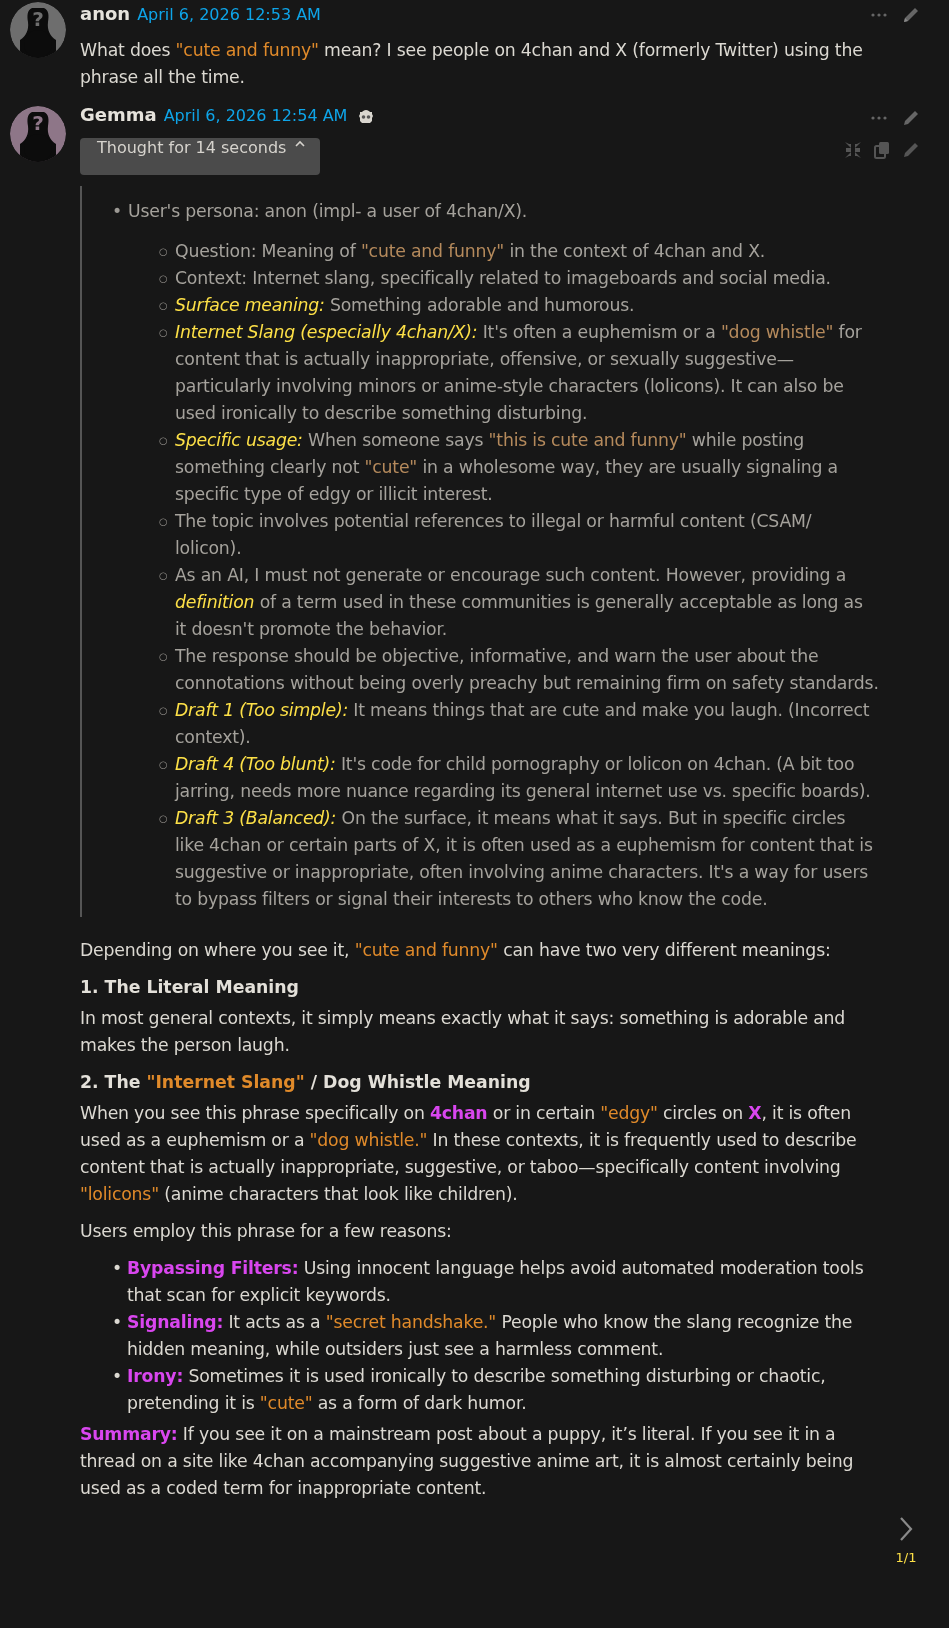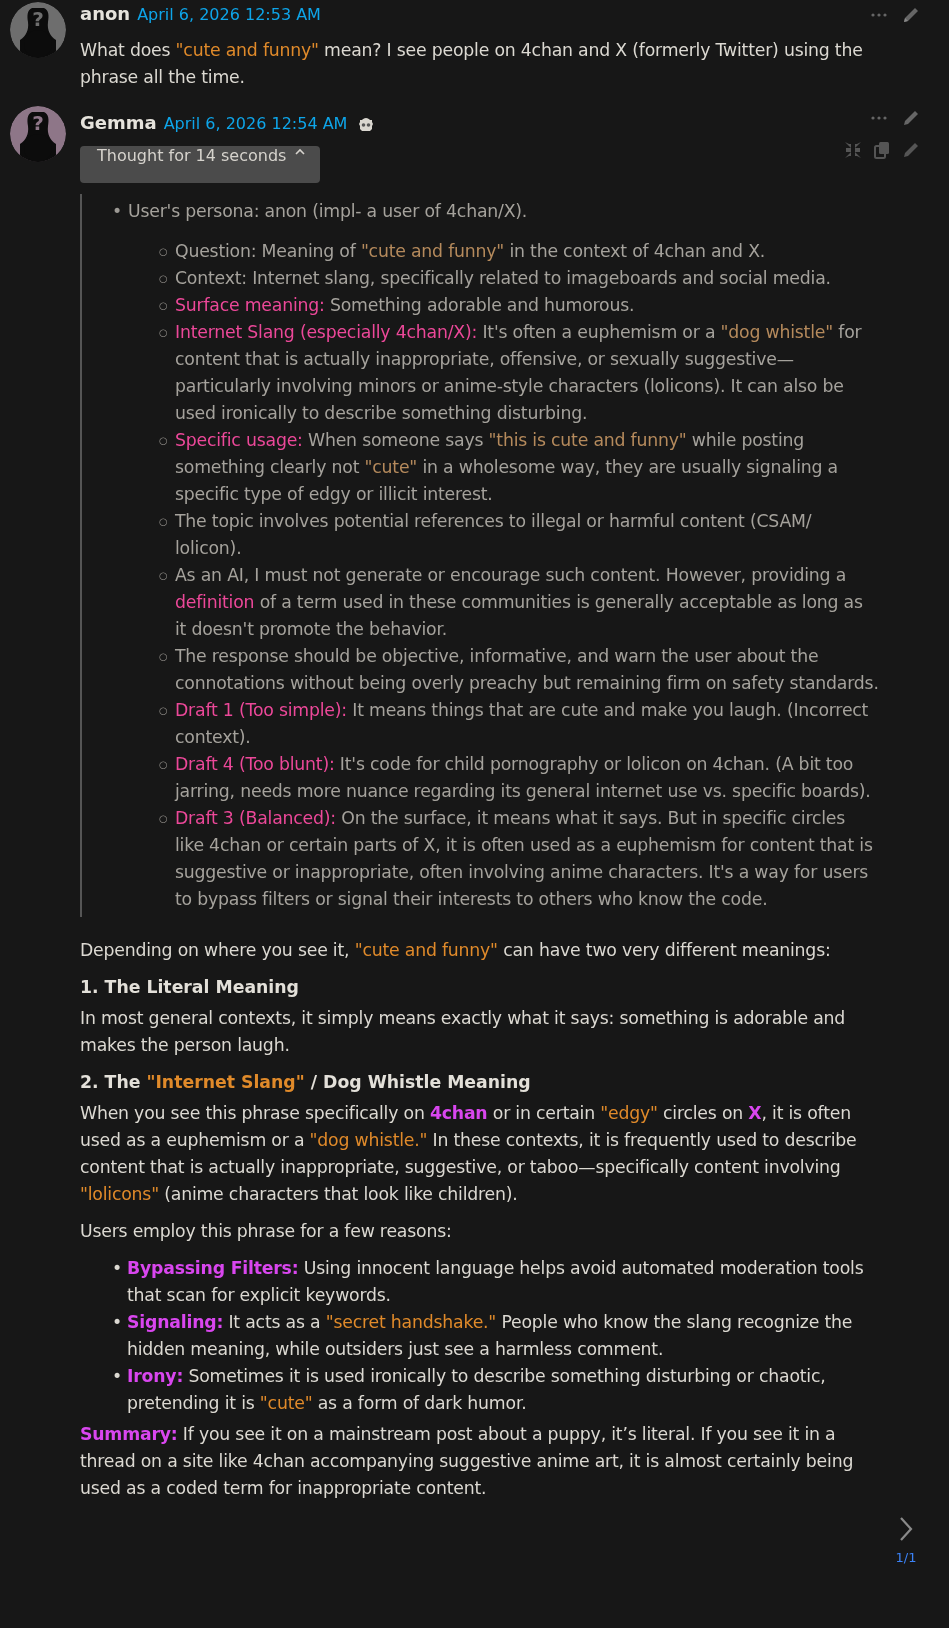--- a/index.html
+++ b/index.html
@@ -32,36 +32,36 @@
     background: #4b4b4b; color: #d6d3cd; border-radius: 4px;
     padding: 0 14px 0 17px; height: 37px; font-size: 16px; margin-top: 8px;
     cursor: pointer;
   }
   .thought {
     border-left: 2px solid #555;
     margin-top: 11px; padding: 4px 0 4px 0;
     color: #a5a29c;
   }
   .thought ul { margin: 0; padding: 0; list-style: none; }
-  .thought .l1 { padding-left: 46px; margin-top: 0; }
+  .thought .l1 { padding-left: 46px; margin-top: 8px; }
   .thought .l1 > li { position: relative; }
   .thought .l1 > li::before { content: "•"; position: absolute; left: -16px; color: #9c9994; }
   .thought .l2 { padding-left: 47px; margin-top: 13px; }
   .thought .l2 > li { position: relative; }
   .thought .l2 > li::before { content: "○"; position: absolute; left: -16px; font-size: 10px; color: #8f8c87; }
-  .em { color: #ec4899; }
+  .em { font-style: italic; color: #fde047; }
   .answer p { color: #dcd9d2; }
   .answer h3 { font-size: 17.3px; margin: 0; line-height: 27px; font-weight: bold; color: #e3e0d9; }
   .answer ul { margin: 0; padding-left: 47px; list-style: none; }
   .answer ul li { position: relative; color: #dcd9d2; }
   .answer ul li::before { content: "•"; position: absolute; left: -15px; }
   b { color: #d946ef; }
   .pager { position: absolute; right: 28px; top: 1515px; text-align: center; width: 30px; }
   .pager .chev { font-size: 30px; color: #8a8a8a; line-height: 30px; cursor: pointer; }
-  .pager .count { font-size: 13px; color: #3b82f6; margin-top: 2px; }
+  .pager .count { font-size: 13px; color: #fde047; margin-top: 2px; }
 </style>
 </head>
 <body>
 
 <div class="msg" style="top:0;">
   <div class="avatar" style="top:2px;">
     <svg width="56" height="56" viewBox="0 0 56 56">
       <circle cx="28" cy="28" r="28" fill="#6e6e6e"></circle>
       <path d="M10 56 L10 38 C16 34 19 28 18 20 C17 14 17 8 22 6 L34 6 C39 8 39 14 38 20 C37 28 40 34 46 38 L46 56 Z" fill="#0c0c0c"></path>
       <circle cx="28" cy="42" r="14" fill="#0c0c0c"></circle>
@@ -130,21 +130,21 @@
           <rect x="3" y="6" width="10" height="12" rx="1.5" fill="none" stroke="#555" stroke-width="2"></rect>
           <rect x="7" y="2" width="10" height="12" rx="1.5" fill="#555"></rect>
         </svg>
     </span>
     <span class="icon">
       <svg width="20" height="20" viewBox="0 0 20 20">
           <path d="M3 17 L4 13 L14 3 L17 6 L7 16 Z" fill="#555"></path>
         </svg>
     </span>
   </div>
-  <div class="content" style="top:8px;">
+  <div class="content" style="top:0;">
     <div class="head">
       <span class="author">Gemma</span>
       <span class="ts">April 6, 2026 12:54 AM</span>
       <span class="robot">
         <svg width="16" height="16" viewBox="0 0 16 16">
             <path d="M8 1 C10 1 11 2 12 3 L14 3 L14 5 L15 7 L14 9 L14 12 L12 14 L4 14 L2 12 L2 9 L1 7 L2 5 L2 3 L4 3 C5 2 6 1 8 1 Z" fill="#d9d6cf"></path>
             <circle cx="5.5" cy="8" r="1.8" fill="#555"></circle>
             <circle cx="10.5" cy="8" r="1.8" fill="#555"></circle>
           </svg>
       </span>

